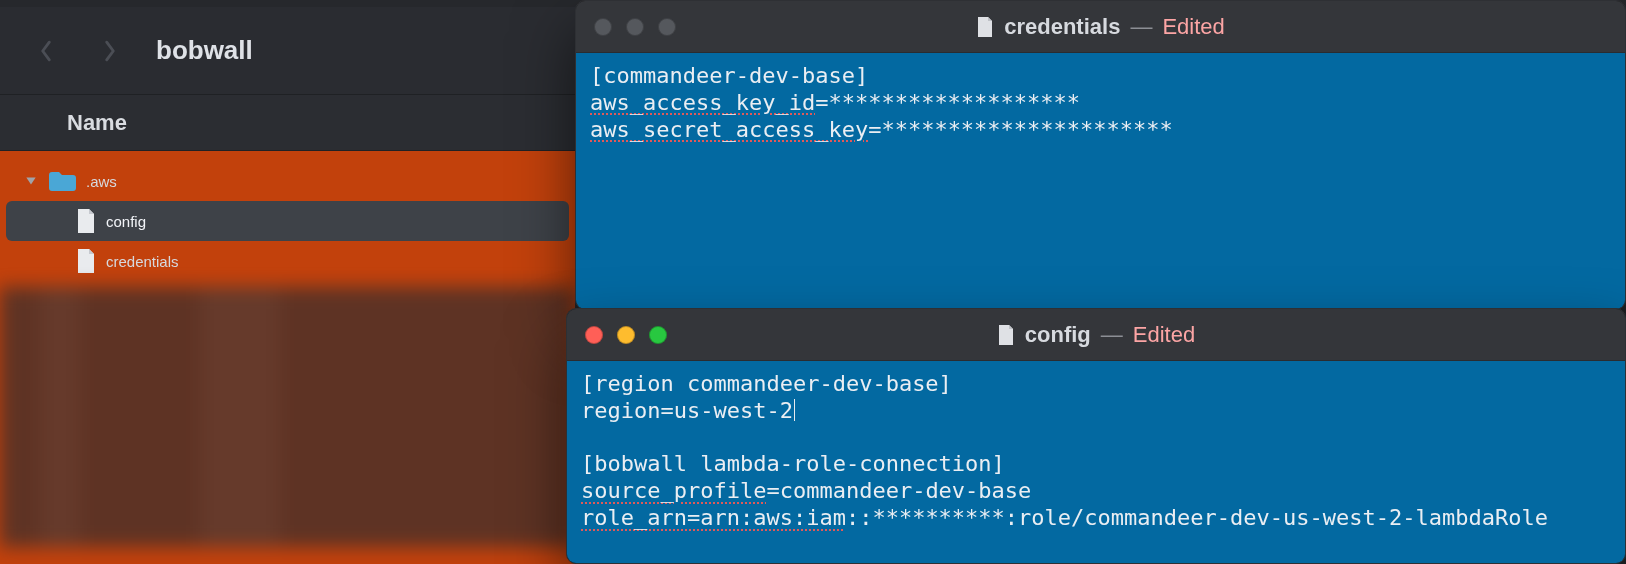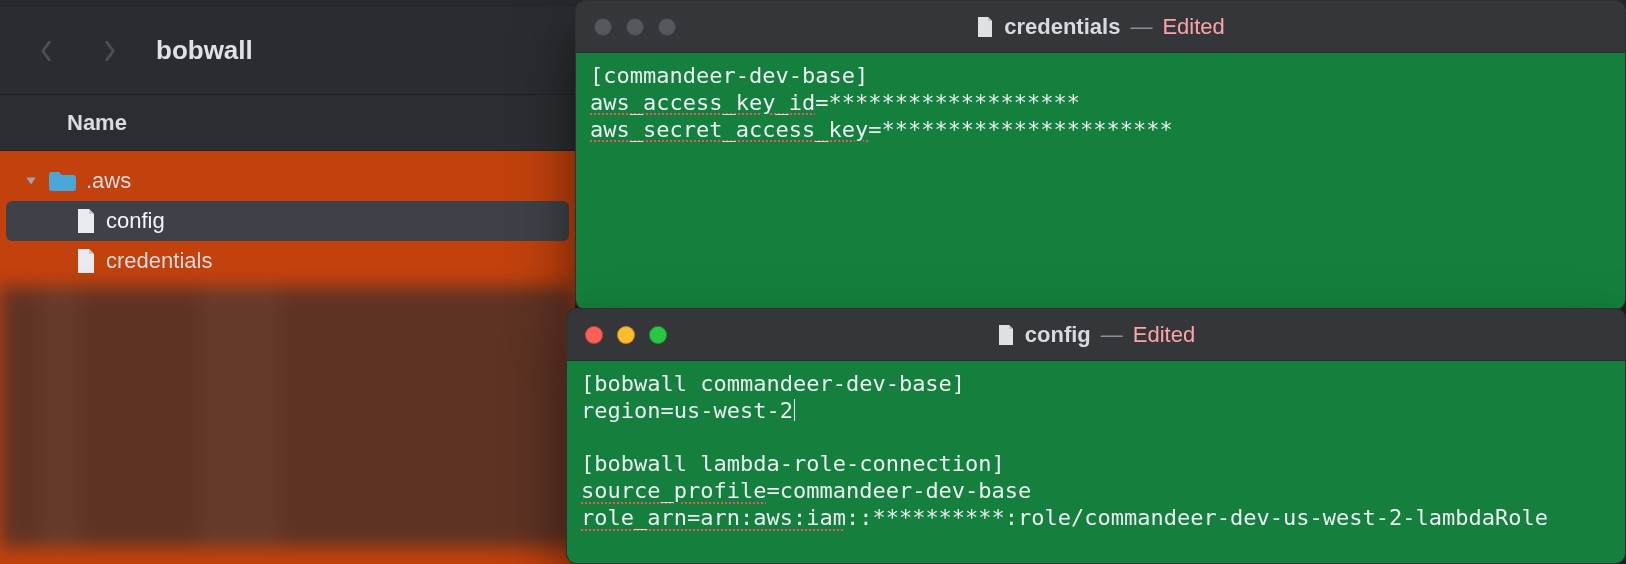--- a/index.html
+++ b/index.html
@@ -57,21 +57,21 @@
     font-weight: 600;
     color: #d9dce1;
   }
   .finder-list {
     padding-top: 10px;
   }
   .finder-row {
     height: 40px;
     display: flex;
     align-items: center;
-    font-size: 22px;
+    font-size: 15px;
     color: #d6d9de;
     padding-left: 18px;
     gap: 10px;
     cursor: pointer;
     border-radius: 6px;
     margin: 0 6px;
   }
   .finder-row.selected {
     background: #3e4248;
     color: #f2f4f8;
@@ -159,21 +159,21 @@
   .title-sep      { font-size: 22px; color: #8c8f95; }
   .title-status   { font-size: 22px; color: #fca5a5; }
 
   .editor-body {
     padding: 10px 14px 14px 14px;
     font-family: "SF Mono","Menlo","Consolas",monospace;
     font-size: 22px;
     line-height: 1.22;
     color: #eaeef3;
     white-space: pre;
-    background: #15803d;
+    background: #0369a1;
     height: calc(100% - 52px);
   }
   .spellwave {
     text-decoration: underline dotted #e05a5a;
     text-decoration-thickness: 2px;
     text-underline-offset: 4px;
   }
   .caret {
     display:inline-block;
     width:1px; height:22px;
@@ -279,19 +279,19 @@
         <svg viewBox="0 0 18 22" width="18" height="22">
             <path d="M2 1 H12 L16 5 V21 H2 Z" fill="#dfe1e5"></path>
             <path d="M12 1 V5 H16 Z" fill="#bfc2c7"></path>
           </svg>
       </span>
       <span class="title-filename">config</span>
       <span class="title-sep">—</span>
       <span class="title-status">Edited</span>
     </div>
   </div>
-  <div class="editor-body"><span>[bobwall commandeer-dev-base]</span>
+  <div class="editor-body"><span>[region commandeer-dev-base]</span>
 <span>region=us-west-2</span><span class="caret"></span>
 <span></span>
 <span>[bobwall lambda-role-connection]</span>
 <span class="spellwave">source_profile</span><span>=commandeer-dev-base</span>
 <span class="spellwave">role_arn=arn:aws:iam</span><span>::**********:role/commandeer-dev-us-west-2-lambdaRole</span></div>
 </div>
 
 </body></html>

